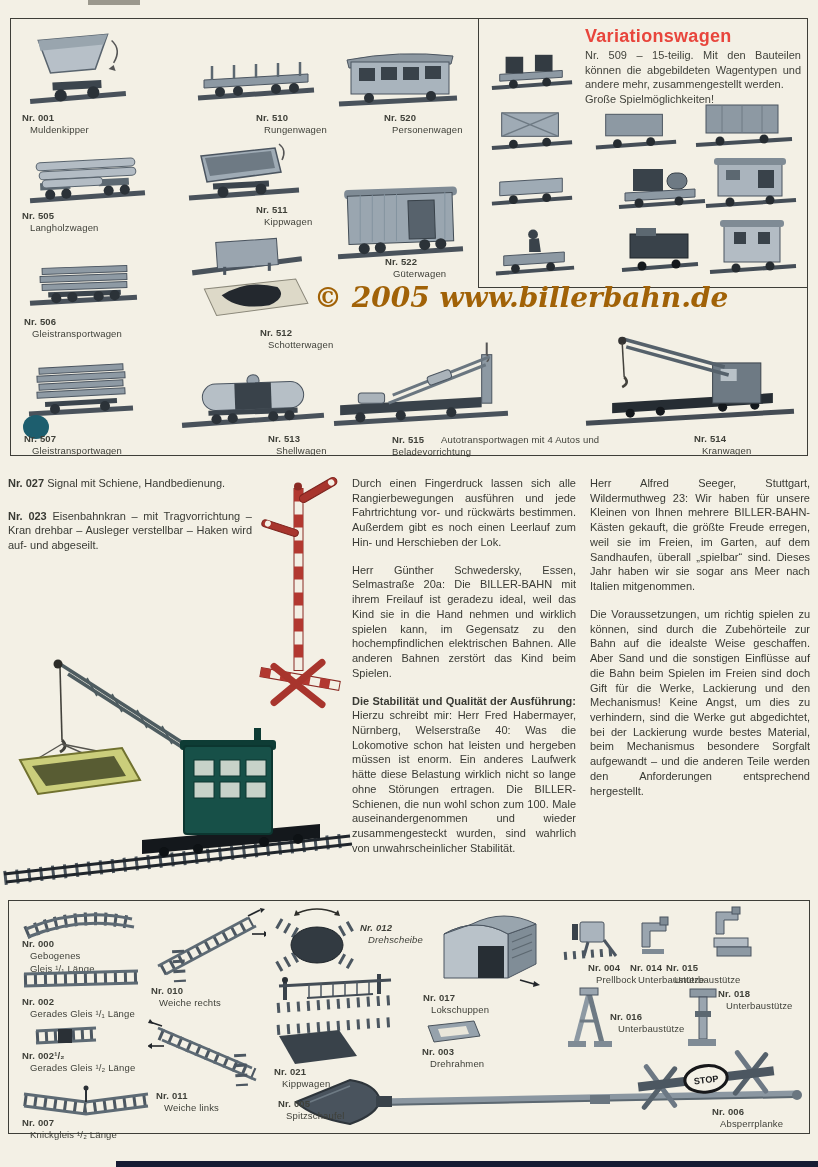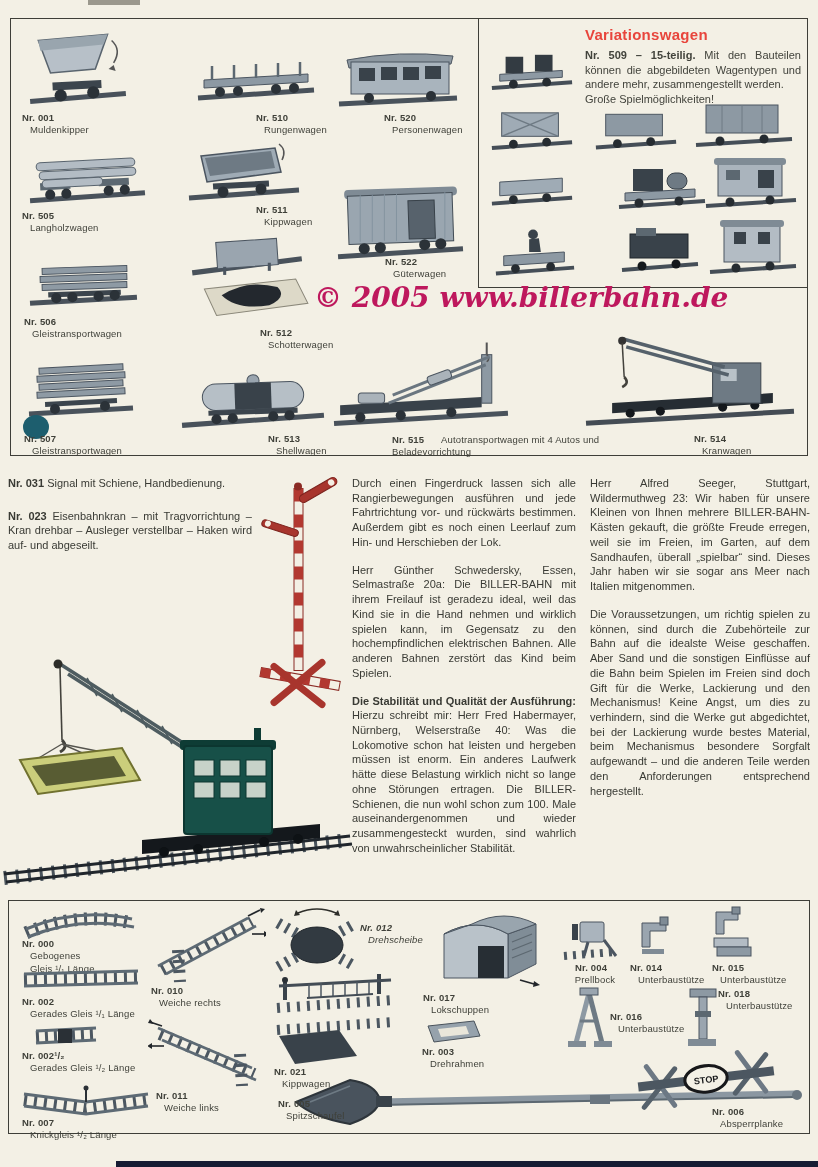--- a/index.html
+++ b/index.html
@@ -8,36 +8,36 @@
   .box{position:absolute;border:1.6px solid #3e3e38;}
   .img{position:absolute;}
   .lbl{position:absolute;font-size:9.5px;line-height:1.3;color:#3f4039;letter-spacing:.15px;}
   .lbl .nr{font-weight:700;display:block;}
   .lbl .nm{display:block;padding-left:8px;}
   .lbl.inline .nr{display:inline;margin-right:6px;}
   .lbl.inline .nm{display:inline;}
   .col{position:absolute;font-size:11px;line-height:1.34;text-align:justify;color:#393a34;}
   .col p{margin:0 0 13px 0;}
   .col .hd{font-weight:700;}
-  .vtitle{position:absolute;font-size:15px;font-weight:700;letter-spacing:.3px;}
+  .vtitle{position:absolute;font-size:18px;font-weight:700;letter-spacing:.3px;}
   .vtext{position:absolute;font-size:11px;line-height:1.33;text-align:justify;color:#42433c;width:216px;}
   .watermark{position:absolute;font-family:"DejaVu Serif",serif;font-style:italic;font-weight:700;
              font-size:28px;white-space:nowrap;z-index:50;}
   .dot{position:absolute;border-radius:50%;}
   svg{display:block;}
 </style>
 </head>
 <body>
 
 <div id="page">
 
   <div class="box" style="left:10px;top:18px;width:796px;height:436px;"></div>
   <div class="box" style="left:478px;top:18px;width:328px;height:268px;"></div>
 
-  <div class="watermark" style="left:314px;top:281px;color:#be185d;">© 2005 www.billerbahn.de</div>
+  <div class="watermark" style="left:314px;top:281px;color:#a16207;">© 2005 www.billerbahn.de</div>
 
   <svg class="img" style="left:22px;top:28px" width="112" height="84" viewBox="0 0 110 82">
     <path d="M8 72 L102 64" stroke="#49525b" stroke-width="5"></path>
     <rect x="30" y="52" width="48" height="8" fill="#3c454d" transform="rotate(-3 54 56)"></rect>
     <circle cx="38" cy="66" r="6" fill="#2b3238"></circle>
       <circle cx="70" cy="63" r="6" fill="#2b3238"></circle>
     <path d="M16 12 L84 6 L72 40 L28 44 Z" fill="#b7c0c8" stroke="#59646e" stroke-width="1.5"></path>
     <path d="M16 12 L84 6 L80 16 L18 22 Z" fill="#99a5ae"></path>
     <path d="M88 12 q10 9 2 22" fill="none" stroke="#555" stroke-width="1.5"></path>
     <path d="M90 36 l2 6 l-7 -2 Z" fill="#555"></path>
@@ -239,21 +239,21 @@
     <line x1="40" y1="20" x2="42" y2="54" stroke="#43423c" stroke-width="1.5"></line>
     <path d="M42 54 q6 6 -2 10" fill="none" stroke="#43423c" stroke-width="2.5"></path>
   </svg>
   <div class="lbl" style="left:694px;top:433px;width:90px;">
     <span class="nr">Nr. 514</span>
     <span class="nm">Kranwagen</span>
   </div>
 
   <div class="vtitle" style="left:585px;top:26px;color:#e8453c;">Variationswagen</div>
   <div class="vtext" style="left:585px;top:48px;">
-    <span class="hd" style="font-weight:700">Nr. 509 – 15-teilig.</span><span> Mit den Bauteilen können die abgebildeten Wagentypen und andere mehr, zusammengestellt werden.</span>
+    <span class="hd" style="font-weight:400">Nr. 509 – 15-teilig.</span><span> Mit den Bauteilen können die abgebildeten Wagentypen und andere mehr, zusammengestellt werden.</span>
     <div>Große Spielmöglichkeiten!</div>
   </div>
 
   <svg class="img" style="left:488px;top:40px" width="88" height="56" viewBox="0 0 90 55">
     <path d="M4 48 L86 42" stroke="#454e57" stroke-width="4"></path>
     <path d="M12 34 L76 30 L76 37 L12 41 Z" fill="#8d99a3" stroke="#4b5560"></path>
     <rect x="18" y="16" width="18" height="17" fill="#333b42"></rect>
       <rect x="48" y="14" width="18" height="17" fill="#333b42"></rect>
     <circle cx="26" cy="44" r="4.5" fill="#262c31"></circle>
       <circle cx="60" cy="42" r="4.5" fill="#262c31"></circle>
@@ -322,21 +322,21 @@
     <path d="M4 58 L90 52" stroke="#454e57" stroke-width="4"></path>
     <rect x="18" y="10" width="56" height="38" fill="#b3bcc4" stroke="#4b5560"></rect>
     <rect x="14" y="6" width="64" height="7" rx="3" fill="#7f8b95"></rect>
     <rect x="28" y="18" width="12" height="12" fill="#39424a"></rect>
       <rect x="52" y="18" width="12" height="12" fill="#39424a"></rect>
     <circle cx="30" cy="54" r="4.5" fill="#262c31"></circle>
       <circle cx="64" cy="52" r="4.5" fill="#262c31"></circle>
   </svg>
 
   <div class="col" style="left:8px;top:476px;width:244px;">
-    <p><span class="hd">Nr. 031</span><span> Signal mit Schiene, Handbedienung.</span></p>
+    <p><span class="hd">Nr. 027</span><span> Signal mit Schiene, Handbedienung.</span></p>
     <p style="margin-top:18px"><span class="hd">Nr. 023</span><span> Eisenbahnkran – mit Tragvorrichtung – Kran drehbar – Ausleger verstellbar – Haken wird auf- und abgeseilt.</span></p>
   </div>
 
   <svg class="img" style="left:258px;top:474px" width="90" height="236" viewBox="0 0 90 235">
     <g transform="rotate(10 42 205)">
       <rect x="2" y="200" width="80" height="9" fill="#f3efe4" stroke="#8a2a24" stroke-width="1"></rect>
       <rect x="2" y="200" width="10" height="9" fill="#b23830"></rect>
         <rect x="22" y="200" width="10" height="9" fill="#b23830"></rect>
       <rect x="42" y="200" width="10" height="9" fill="#b23830"></rect>
         <rect x="62" y="200" width="10" height="9" fill="#b23830"></rect>
@@ -565,42 +565,42 @@
     <span class="nm">Knickgleis ¹/₂ Länge</span>
   </div>
 
   <svg class="img" style="left:558px;top:912px" width="62" height="50" viewBox="0 0 62 50">
     <path d="M6 44 L56 40" stroke="#4c5761" stroke-width="8" stroke-dasharray="3 6"></path>
     <rect x="22" y="10" width="24" height="20" rx="2" fill="#aab4bd" stroke="#4b5560"></rect>
     <rect x="14" y="12" width="6" height="16" fill="#39424a"></rect>
     <line x1="46" y1="28" x2="58" y2="44" stroke="#4b5560" stroke-width="3"></line>
     <line x1="30" y1="30" x2="26" y2="44" stroke="#4b5560" stroke-width="3"></line>
   </svg>
-  <div class="lbl" style="left:556px;top:962px;width:70px;text-align:center;">
+  <div class="lbl" style="left:588px;top:962px;width:70px;">
     <span class="nr">Nr. 004</span>
     <span class="nm">Prellbock</span>
   </div>
 
   <svg class="img" style="left:632px;top:912px" width="46" height="48" viewBox="0 0 46 46">
     <path d="M10 10 h24 v8 h-16 v16 h-8 Z" fill="#9aa5af" stroke="#4b5560"></path>
     <rect x="28" y="4" width="8" height="8" fill="#7f8b95" stroke="#4b5560"></rect>
     <rect x="10" y="36" width="22" height="5" fill="#7f8b95"></rect>
   </svg>
   <div class="lbl" style="left:630px;top:962px;width:74px;">
     <span class="nr">Nr. 014</span>
     <span class="nm">Unterbaustütze</span>
   </div>
 
   <svg class="img" style="left:704px;top:906px" width="52" height="58" viewBox="0 0 52 58">
     <path d="M12 6 h22 v8 h-14 v14 h-8 Z" fill="#9aa5af" stroke="#4b5560"></path>
     <rect x="28" y="1" width="8" height="7" fill="#7f8b95" stroke="#4b5560"></rect>
     <rect x="10" y="32" width="34" height="9" fill="#b3bcc4" stroke="#4b5560"></rect>
     <rect x="13" y="41" width="34" height="9" fill="#8d99a3" stroke="#4b5560"></rect>
   </svg>
-  <div class="lbl" style="left:712px;top:962px;width:74px;">
+  <div class="lbl" style="left:666px;top:962px;width:74px;">
     <span class="nr">Nr. 015</span>
     <span class="nm">Unterbaustütze</span>
   </div>
 
   <svg class="img" style="left:560px;top:982px" width="58" height="70" viewBox="0 0 58 68">
     <line x1="16" y1="60" x2="29" y2="10" stroke="#8d99a3" stroke-width="5"></line>
     <line x1="42" y1="60" x2="29" y2="10" stroke="#6e7a84" stroke-width="5"></line>
     <rect x="20" y="5" width="18" height="7" fill="#9aa5af" stroke="#4b5560"></rect>
     <line x1="20" y1="38" x2="38" y2="38" stroke="#6e7a84" stroke-width="3"></line>
     <rect x="8" y="58" width="18" height="6" fill="#7f8b95"></rect>

